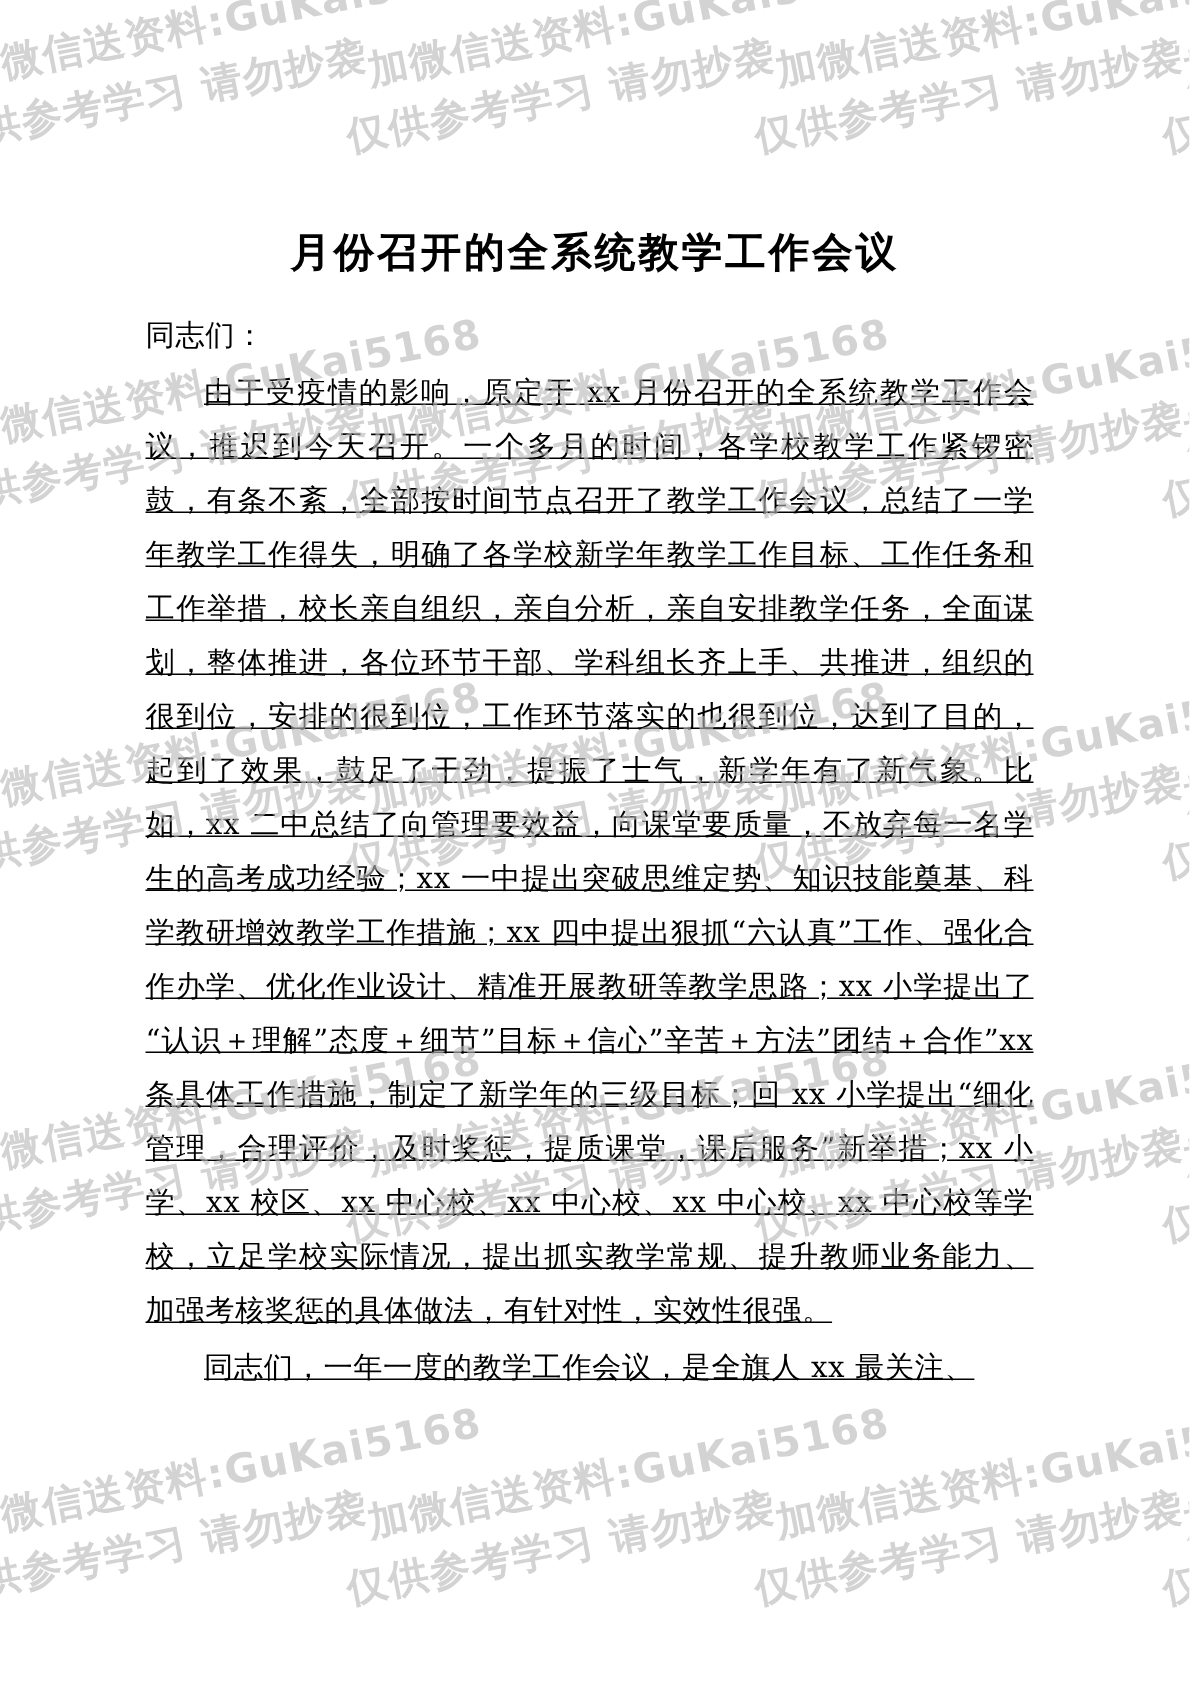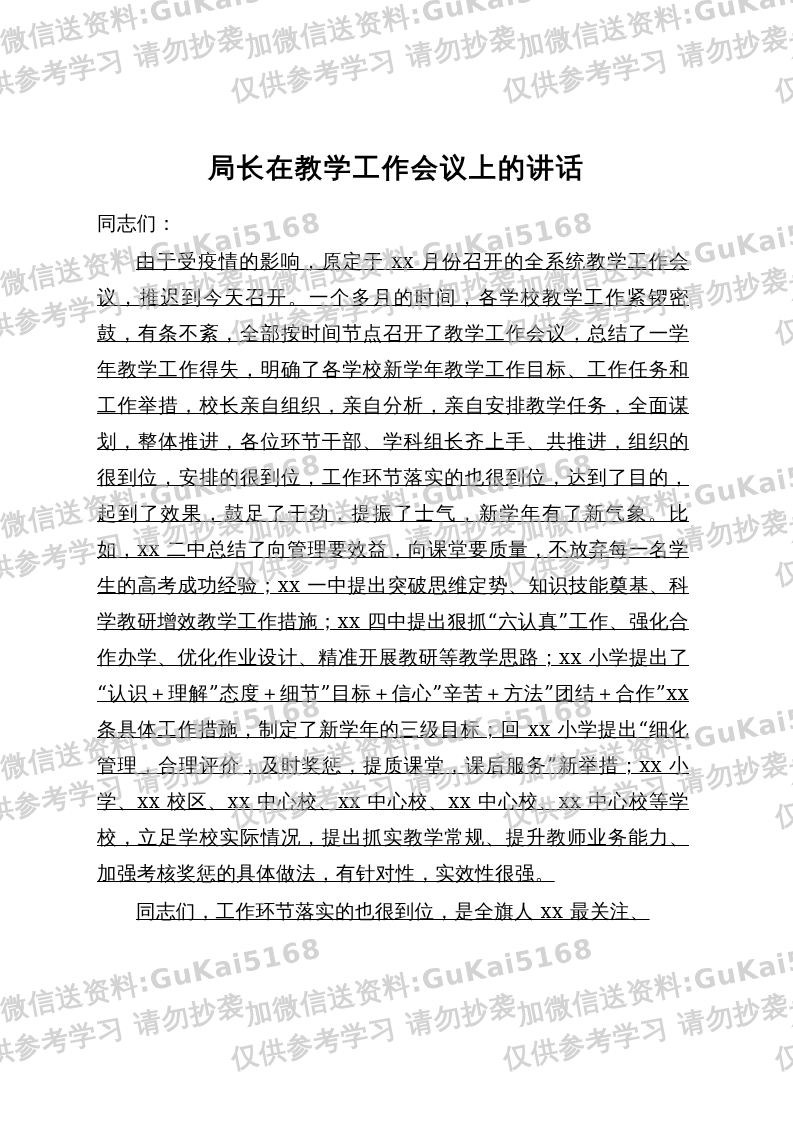--- a/index.html
+++ b/index.html
@@ -69,25 +69,25 @@
     margin: 0 12px 2px 0;
     letter-spacing: .4px;
     font-family: "DejaVu Serif", "Liberation Serif", serif;
   }
   .indent { text-indent: 2em; text-decoration: underline; }
 </style>
 </head>
 <body>
 
 <div id="document-page">
-  <div id="doc-title">局长在教学工作会议上的讲话</div>
+  <div id="doc-title">月份召开的全系统教学工作会议</div>
   <div id="doc-body">
     <p class="para">同志们：</p>
     <p class="para indent">由于受疫情的影响，原定于 xx 月份召开的全系统教学工作会议，推迟到今天召开。一个多月的时间，各学校教学工作紧锣密鼓，有条不紊，全部按时间节点召开了教学工作会议，总结了一学年教学工作得失，明确了各学校新学年教学工作目标、工作任务和工作举措，校长亲自组织，亲自分析，亲自安排教学任务，全面谋划，整体推进，各位环节干部、学科组长齐上手、共推进，组织的很到位，安排的很到位，工作环节落实的也很到位，达到了目的，起到了效果，鼓足了干劲，提振了士气，新学年有了新气象。比如，xx 二中总结了向管理要效益，向课堂要质量，不放弃每一名学生的高考成功经验；xx 一中提出突破思维定势、知识技能奠基、科学教研增效教学工作措施；xx 四中提出狠抓“六认真”工作、强化合作办学、优化作业设计、精准开展教研等教学思路；xx 小学提出了“认识＋理解”态度＋细节”目标＋信心”辛苦＋方法”团结＋合作”xx 条具体工作措施，制定了新学年的三级目标；回 xx 小学提出“细化管理，合理评价，及时奖惩，提质课堂，课后服务”新举措；xx 小学、xx 校区、xx 中心校、xx 中心校、xx 中心校、xx 中心校等学校，立足学校实际情况，提出抓实教学常规、提升教师业务能力、加强考核奖惩的具体做法，有针对性，实效性很强。</p>
-    <p class="para indent">同志们，工作环节落实的也很到位，是全旗人 xx 最关注、</p>
+    <p class="para indent">同志们，一年一度的教学工作会议，是全旗人 xx 最关注、</p>
   </div>
 </div>
 
 <div id="watermark-layer">
     <div class="wm wm-l1" style="left: -30px; top: 30px; color: rgb(185, 185, 185); transform: rotate(-11deg);">加微信送资料:GuKai5168</div>
     <div class="wm wm-l2" style="left: -44px; top: 74px; color: rgb(185, 185, 185); transform: rotate(-11deg);">仅供参考学习 请勿抄袭</div>
     <div class="wm wm-l1" style="left: 242px; top: 30px; color: rgb(185, 185, 185); transform: rotate(-11deg);">加微信送资料:GuKai5168</div>
     <div class="wm wm-l2" style="left: 228px; top: 74px; color: rgb(185, 185, 185); transform: rotate(-11deg);">仅供参考学习 请勿抄袭</div>
     <div class="wm wm-l1" style="left: 514px; top: 30px; color: rgb(185, 185, 185); transform: rotate(-11deg);">加微信送资料:GuKai5168</div>
     <div class="wm wm-l2" style="left: 500px; top: 74px; color: rgb(185, 185, 185); transform: rotate(-11deg);">仅供参考学习 请勿抄袭</div>

